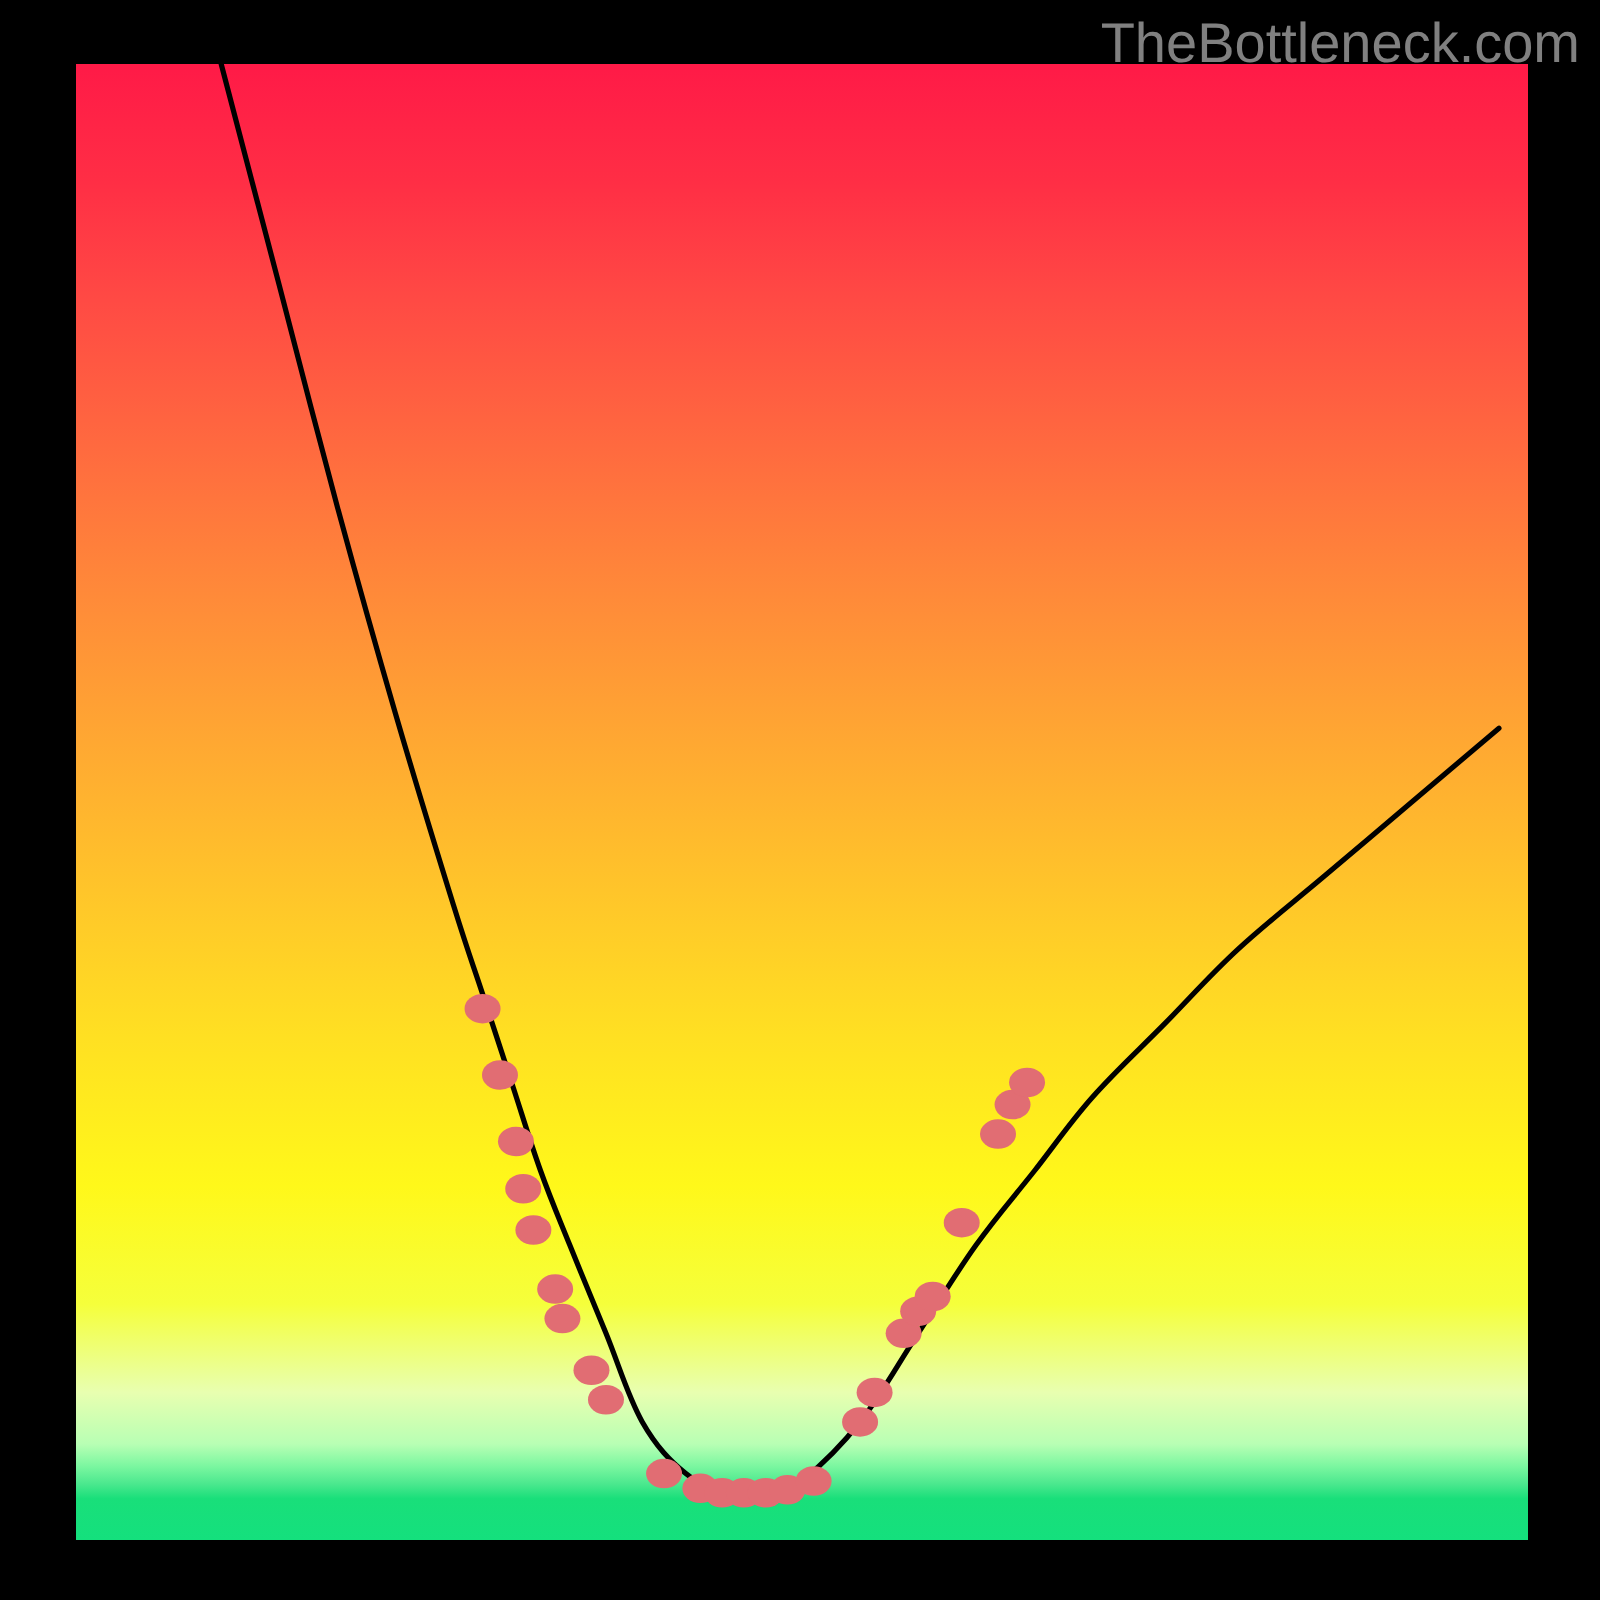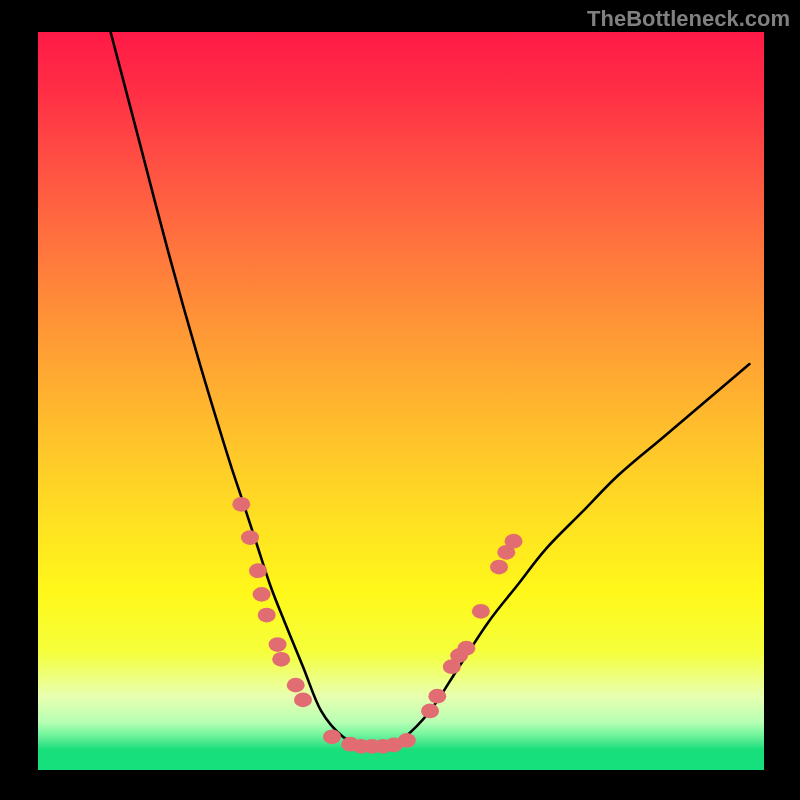--- a/index.html
+++ b/index.html
@@ -14,22 +14,22 @@
     position: relative;
     width: 800px;
     height: 800px;
     background: #000;
   }
   .watermark {
     position: absolute;
     top: 6px;
     right: 10px;
     color: #808080;
-    font-size: 22px;
-    font-weight: 700;
+    font-size: 28px;
+    font-weight: 400;
     z-index: 30;
   }
   .plot {
     position: absolute;
     left: 38px;
     top: 32px;
     width: 726px;
     height: 738px;
     overflow: visible;
   }

